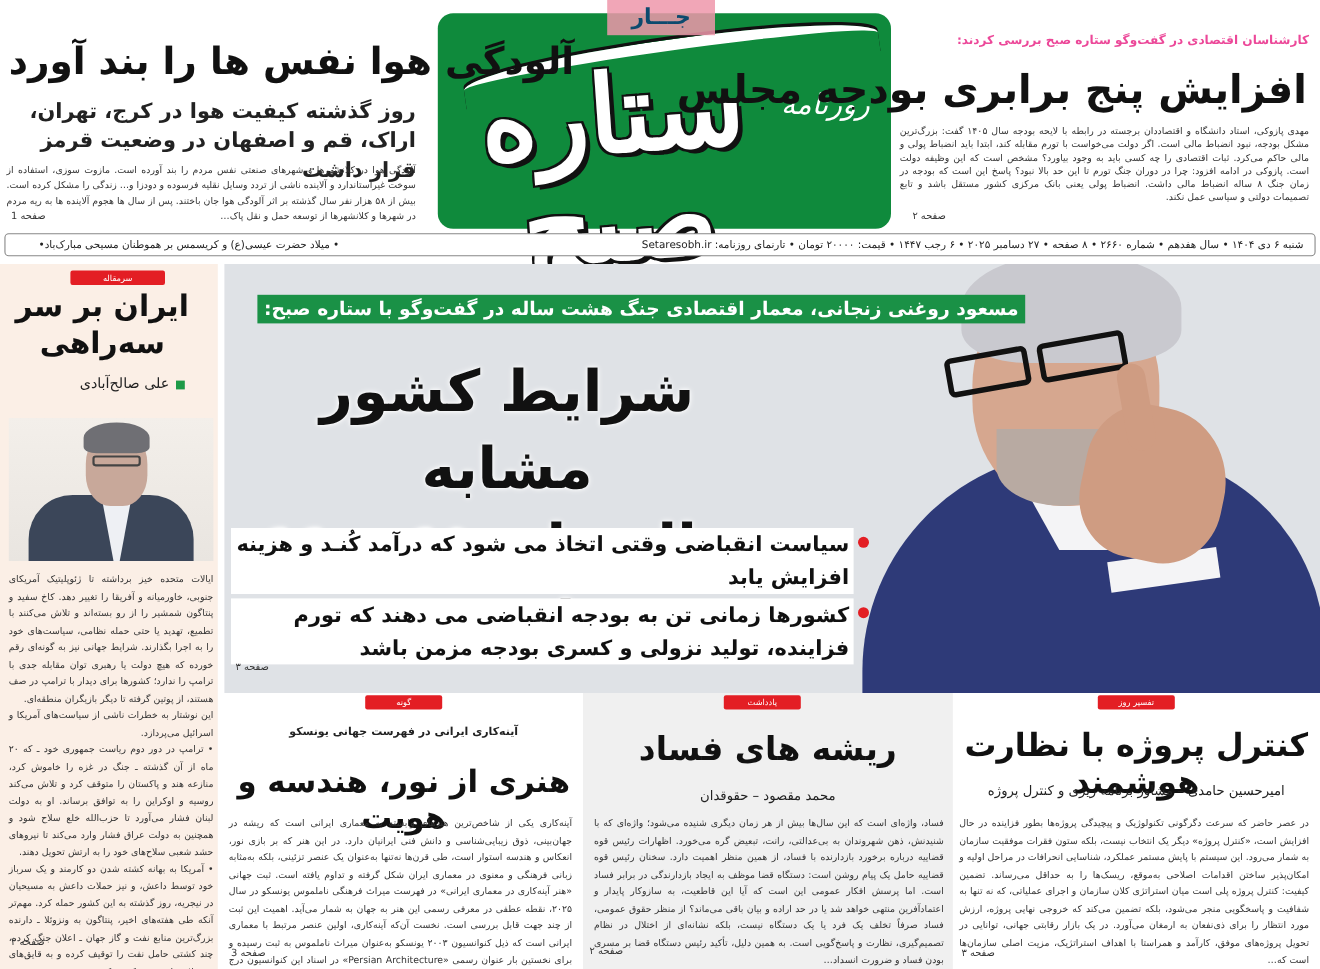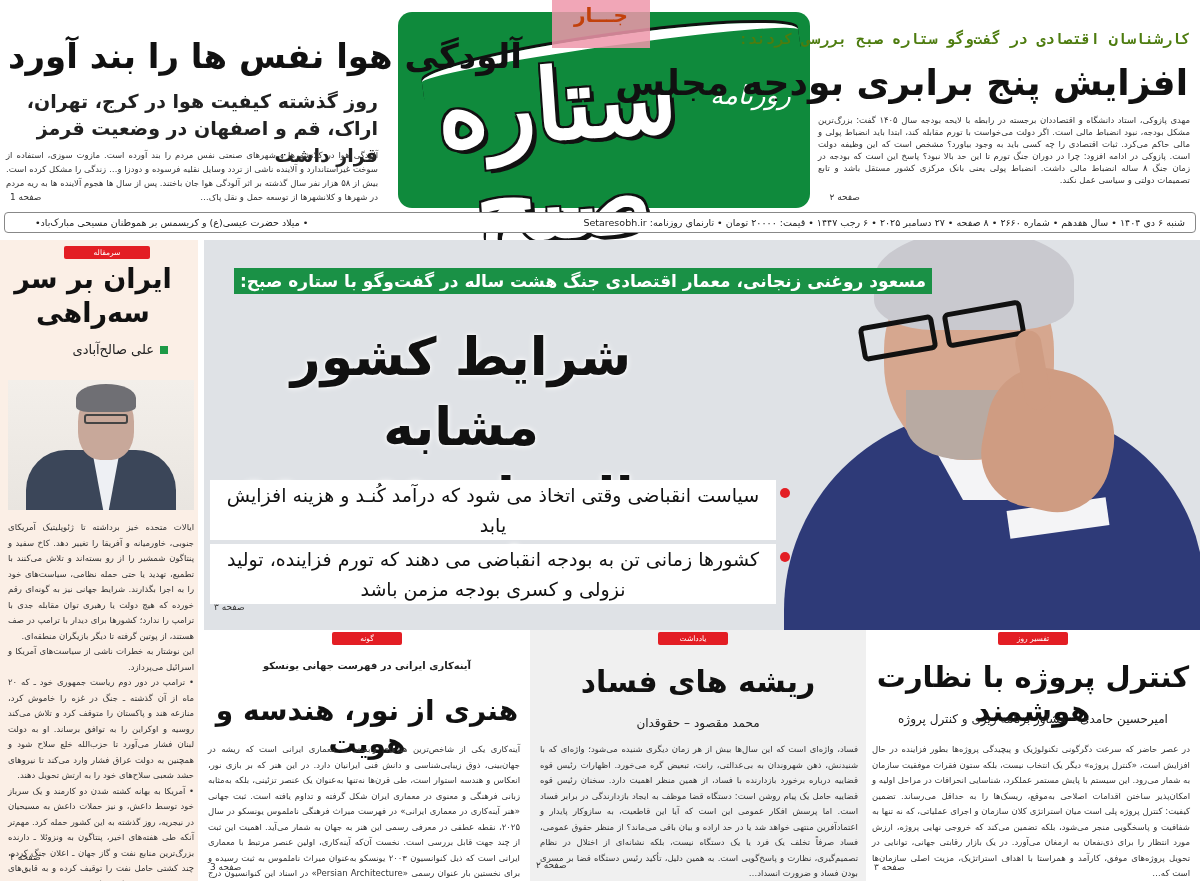--- a/index.html
+++ b/index.html
@@ -5,42 +5,42 @@
   * { box-sizing: border-box; margin: 0; padding: 0; }
   html, body { width: 1200px; height: 881px; overflow: hidden; background: #ffffff; }
   body { font-family: "DejaVu Sans", sans-serif; color: #111; position: relative; direction: rtl; }
 
   
   .logo-box {
     position: absolute; left: 398px; top: 12px; width: 412px; height: 196px;
     background: #0f8a3c; border-radius: 14px; overflow: visible;
   }
   .logo-jar {
-    position: absolute; left: 552px; top: 0px; width: 98px; height: 48px;
-    background: rgba(238,150,170,0.85); color: #c2410c; font-weight: bold;
+    position: absolute; left: 552px; top: 0px; width: 98px; height: 32px;
+    background: rgba(238,150,170,0.85); color: #0c4a6e; font-weight: bold;
     font-size: 20px; text-align: center; line-height: 30px; letter-spacing: 6px;
     font-family: "DejaVu Sans", sans-serif;
   }
   .logo-ruznameh {
     position: absolute; left: 710px; top: 80px; color: #fff; font-size: 26px; font-style: italic;
     font-family: "DejaVu Serif", serif;
   }
   .logo-main {
     position: absolute; left: 410px; top: 56px; width: 300px; text-align: center;
     color: #fff; font-size: 98px; font-weight: bold; font-family: "DejaVu Serif", serif;
     text-shadow: 4px 4px 0 #111, -2px -2px 0 #111, 2px -2px 0 #111, -2px 2px 0 #111;
     line-height: 1; transform: rotate(-4deg);
   }
   .logo-swoosh {
     position: absolute; left: 420px; top: 36px; width: 380px; height: 40px;
     border-top: 10px solid #fff; border-radius: 50% 50% 0 0; transform: rotate(-8deg);
     box-shadow: 0 -3px 0 #111;
   }
 
-  .kicker-right { position: absolute; right: 10px; top: 30px; font-size: 15px; font-weight: bold; color: #4d7c0f; font-family: Liberation Mono, monospace; }
+  .kicker-right { position: absolute; right: 10px; top: 30px; font-size: 11px; font-weight: bold; color: #ec4899; }
   .headline-right { position: absolute; right: 12px; top: 62px; font-size: 36px; font-weight: bold; color: #111; letter-spacing: -1px; }
   .body-right { position: absolute; right: 10px; top: 114px; width: 372px; font-size: 8.5px; line-height: 12px; color: #333; text-align: justify; }
   .page-ref-right { position: absolute; right: 340px; top: 192px; font-size: 9px; color: #333; }
 
   .headline-left { position: absolute; left: 8px; top: 36px; font-size: 34px; font-weight: bold; color: #111; letter-spacing: -1px; }
   .sub-left { position: absolute; right: 822px; top: 88px; width: 372px; text-align: right; font-size: 19px; font-weight: bold; color: #222; line-height: 27px; }
   .body-left { position: absolute; left: 6px; top: 148px; width: 372px; font-size: 8.5px; line-height: 14px; color: #333; text-align: justify; }
   .page-ref-left { position: absolute; left: 10px; top: 192px; font-size: 9px; color: #333; }
 
   
@@ -69,21 +69,21 @@
   .ed-body p { margin-bottom: 0; }
   .ed-page { position: absolute; left: 10px; top: 612px; font-size: 9px; color: #333; }
 
   
   .lead { position: absolute; left: 204px; top: 240px; width: 996px; height: 390px; background: #dfe2e6; overflow: hidden; }
   .lead-kicker { position: absolute; left: 30px; top: 28px; height: 26px; background: #1a9146; color: #fff; font-size: 17px; font-weight: bold; line-height: 26px; padding: 0 6px; white-space: nowrap; }
   .lead-headline { position: absolute; left: 22px; top: 82px; width: 470px; text-align: center; font-size: 52px; font-weight: bold; line-height: 70px; color: #111; text-shadow: 0 0 3px #fff, 0 0 6px #fff; }
   .lead-bullets { position: absolute; left: 6px; top: 240px; width: 580px; }
   .lead-bullet { display: flex; align-items: flex-start; margin-bottom: 4px; }
   .lead-bullet .dot { width: 10px; height: 10px; border-radius: 50%; background: #e31e24; margin: 8px 0 0 4px; flex: none; }
-  .lead-bullet .txt { background: #fff; font-size: 19px; font-weight: normal; line-height: 30px; color: #111; padding: 0 4px; text-align: center; }
+  .lead-bullet .txt { background: #fff; font-size: 19px; font-weight: bold; line-height: 30px; color: #111; padding: 0 4px; }
   .lead-page { position: absolute; left: 10px; top: 362px; font-size: 9px; color: #333; }
 
   .portrait { position: absolute; left: 580px; top: -20px; width: 420px; height: 410px; }
   .portrait .sweater { position: absolute; left: 0; top: 190px; width: 420px; height: 260px; border-radius: 200px 180px 0 0; background: #2e3a78; }
   .portrait .collar { position: absolute; left: 140px; top: 210px; width: 130px; height: 70px; background: #f4f4f6; clip-path: polygon(0 0,100% 0,70% 100%,30% 100%); }
   .portrait .face { position: absolute; left: 100px; top: 40px; width: 170px; height: 200px; border-radius: 45% 45% 48% 48%; background: #d6a78f; }
   .portrait .hair { position: absolute; left: 90px; top: 10px; width: 200px; height: 100px; border-radius: 50% 50% 30% 30%; background: #c9c9cf; }
   .portrait .beard { position: absolute; left: 122px; top: 170px; width: 120px; height: 70px; border-radius: 0 0 50% 50%; background: #b8aaa2; }
   .portrait .glasses-l { position: absolute; left: 76px; top: 100px; width: 76px; height: 36px; border: 5px solid #111; border-radius: 6px; transform: rotate(-10deg); }
   .portrait .glasses-r { position: absolute; left: 160px; top: 86px; width: 80px; height: 36px; border: 5px solid #111; border-radius: 6px; transform: rotate(-10deg); }

